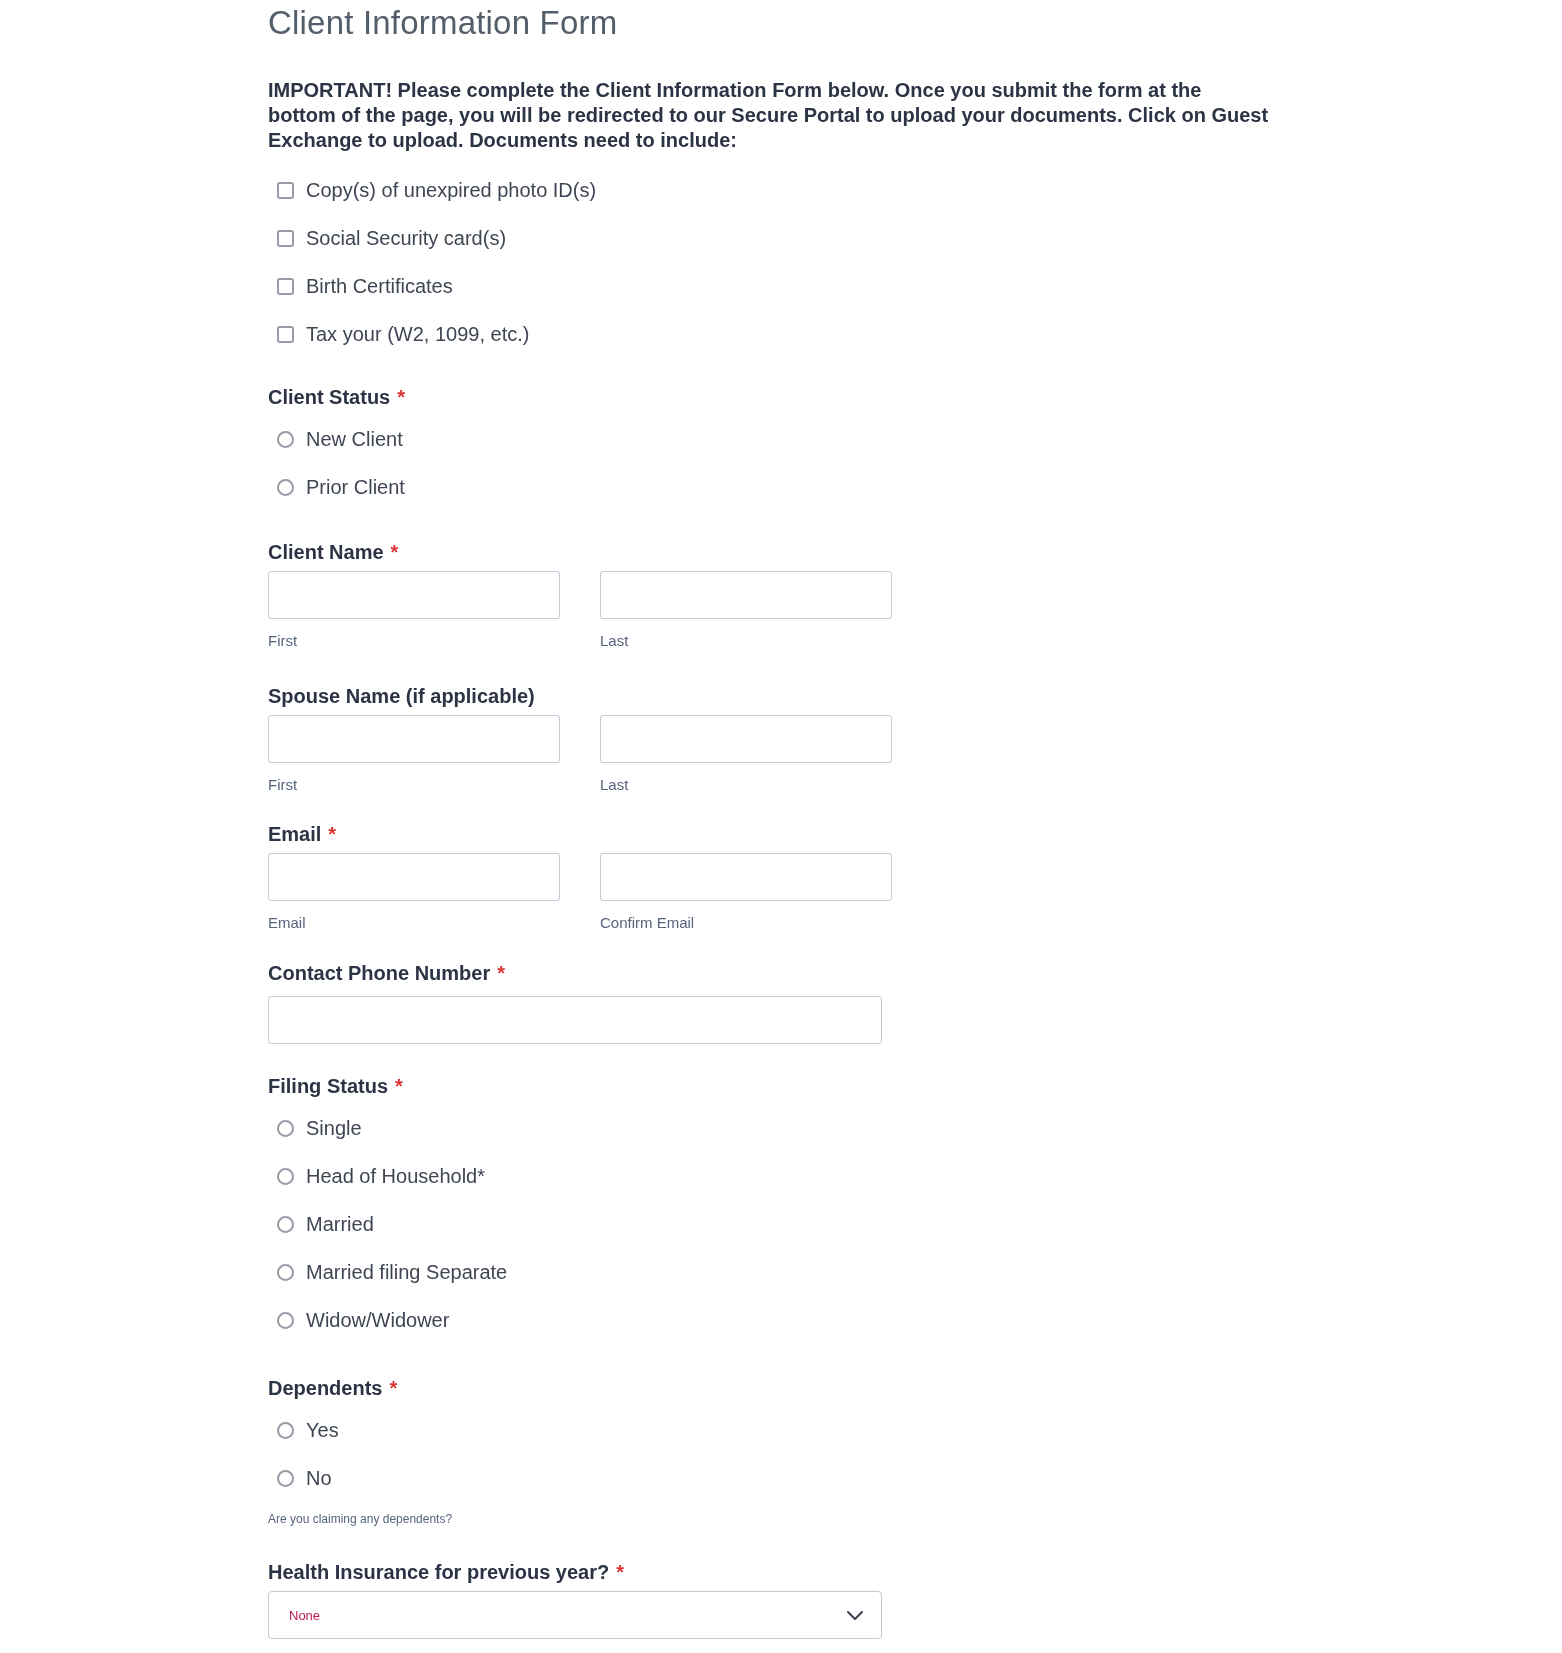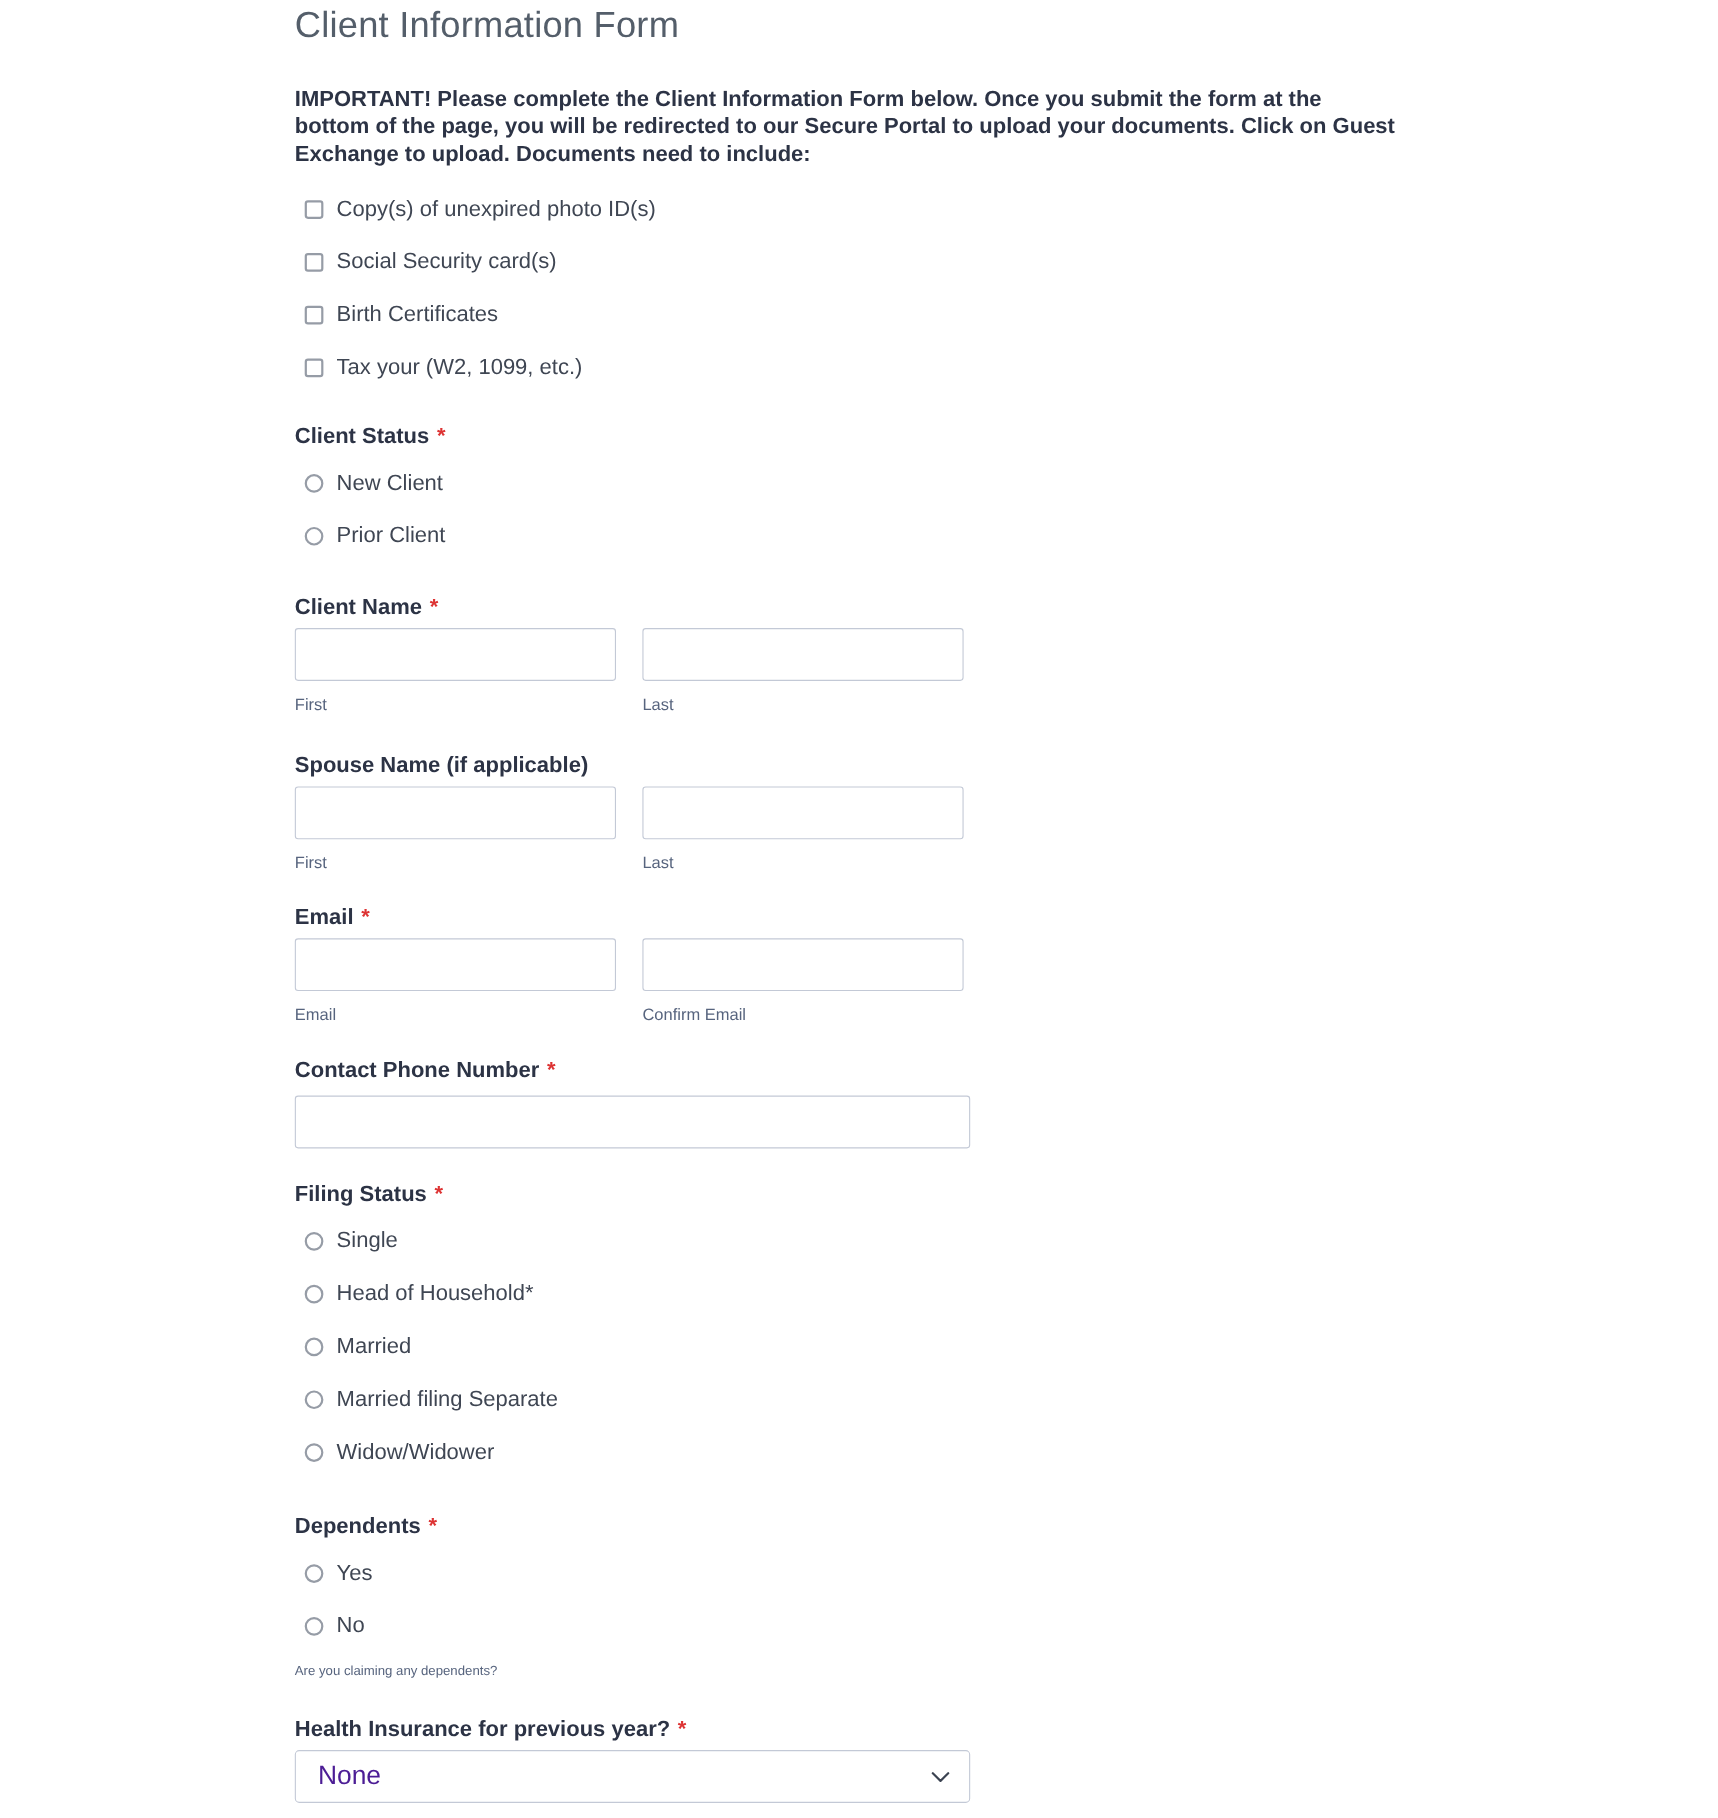--- a/index.html
+++ b/index.html
@@ -76,21 +76,21 @@
     flex: none;
   }
   .radio {
     width: 17px; height: 17px;
     border: 2px solid #969ca6;
     border-radius: 50%;
     background: #fff;
     flex: none;
   }
 
-  .inputs-row { display: flex; gap: 24px; margin-top: 7px; }
+  .inputs-row { display: flex; gap: 40px; margin-top: 7px; }
   .col { width: 292px; }
   .text-input {
     display: block;
     width: 100%;
     height: 48px;
     border: 1px solid #c3c9d6;
     border-radius: 3px;
     padding: 0 12px;
     font-family: "Liberation Sans", sans-serif;
     font-size: 19px;
@@ -116,21 +116,21 @@
     height: 48px;
     border: 1px solid #c3c9d6;
     border-radius: 4px;
     background: #fff;
     display: flex;
     align-items: center;
     justify-content: space-between;
     padding: 0 14px 0 20px;
     cursor: pointer;
   }
-  .select-value { font-size: 24px; color: #4c1d95; }
+  .select-value { font-size: 13px; color: #be185d; }
   .chevron { flex: none; display: block; }
 </style>
 </head>
 <body>
 
 <div class="page">
 
   <h1 class="title">Client Information Form</h1>
 
   <p class="intro">IMPORTANT! Please complete the Client Information Form below. Once you submit the form at the bottom of the page, you will be redirected to our Secure Portal to upload your documents. Click on Guest Exchange to upload. Documents need to include:</p>

